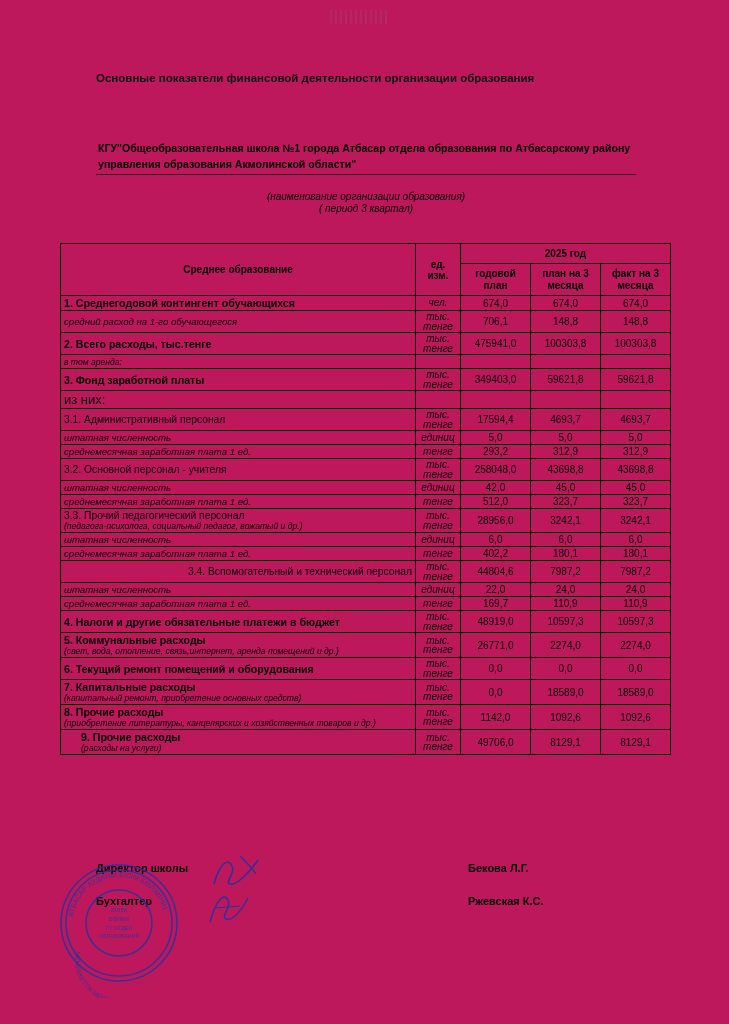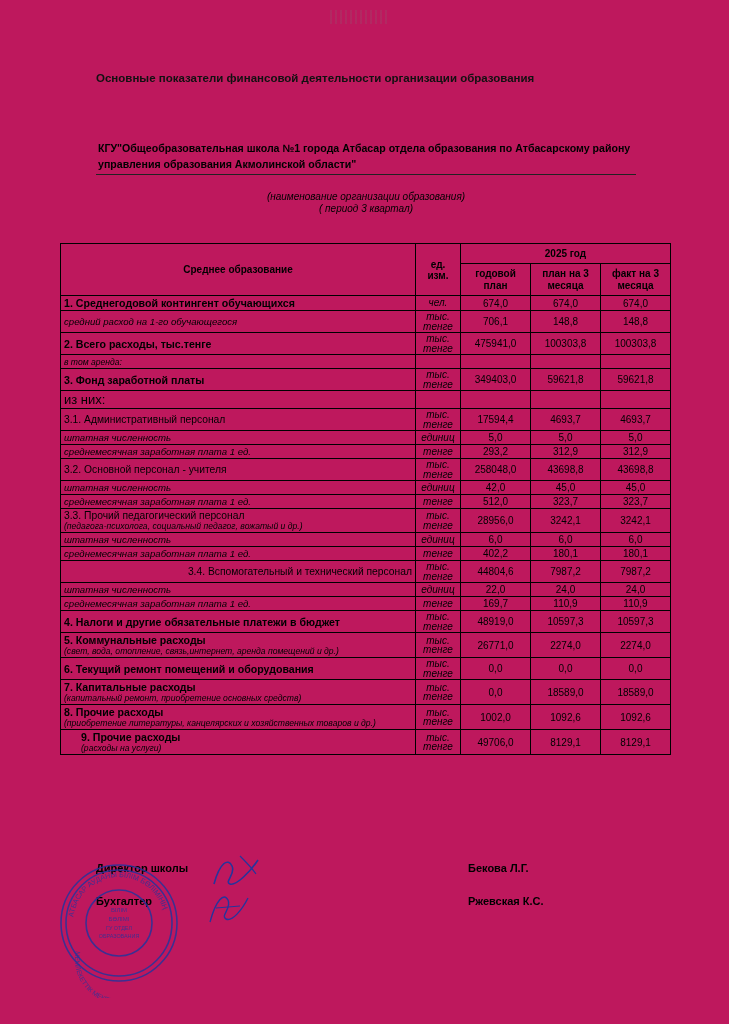--- a/index.html
+++ b/index.html
@@ -443,21 +443,21 @@
         </tr>
         <tr>
           <td class="lbl" style="font-weight: bold; font-size: 10.6px;">
             <div>8. Прочие расходы</div>
             <div class="sub-note" style="font-weight: normal;">(приобретение литературы, канцелярских и хозяйственных товаров и др.)</div>
           </td>
           <td class="unit">
             <div>тыс.</div>
             <div>тенге</div>
           </td>
-          <td class="val">1002,0</td>
+          <td class="val">1142,0</td>
           <td class="val">1092,6</td>
           <td class="val">1092,6</td>
         </tr>
         <tr>
           <td class="lbl" style="font-weight: bold; font-size: 10.6px; padding-left: 20px;">
             <div>9. Прочие расходы</div>
             <div class="sub-note" style="font-weight: normal;">(расходы на услуги)</div>
           </td>
           <td class="unit">
             <div>тыс.</div>

